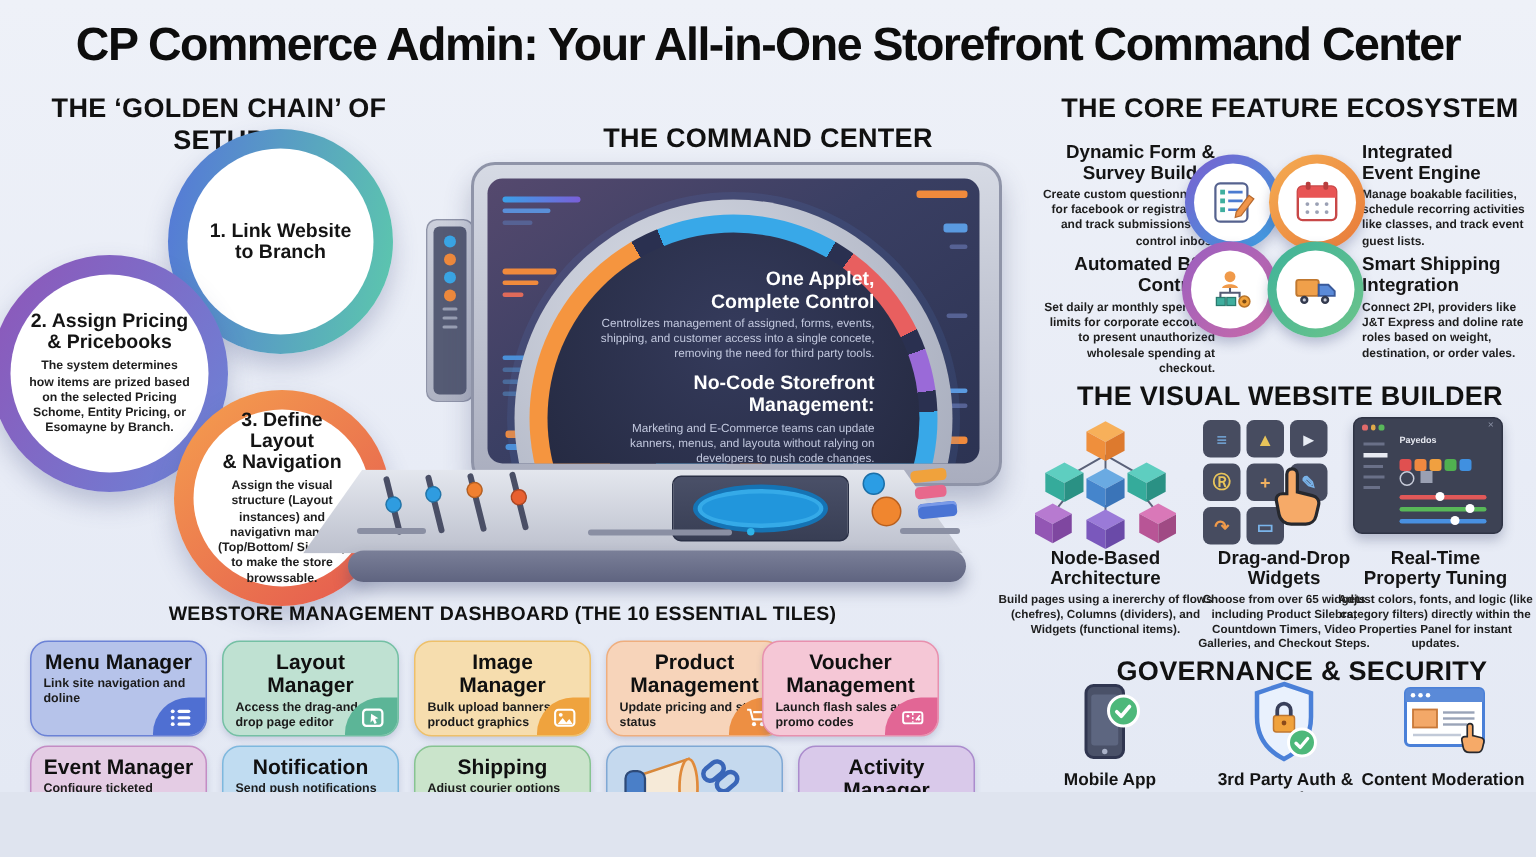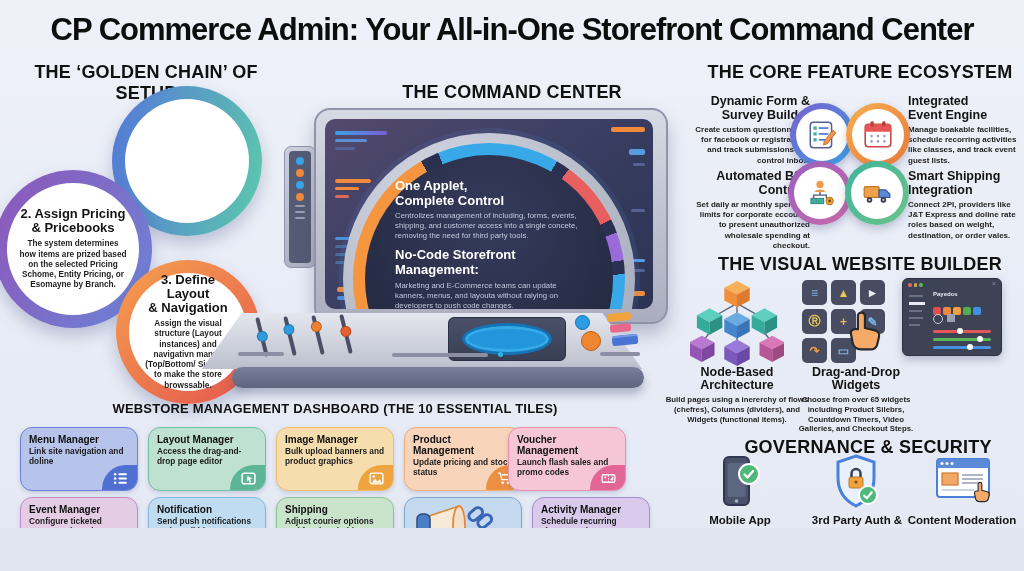--- a/index.html
+++ b/index.html
@@ -21,21 +21,21 @@
   
   .sidepanel{position:absolute;left:284px;top:146px;width:30px;height:120px;background:linear-gradient(180deg,#ccd0dc,#aeb2c2);border-radius:7px;border:1px solid #8f94a8;}
   .sidepanel .strip{position:absolute;inset:4px;background:#555b74;border-radius:4px;display:flex;flex-direction:column;align-items:center;gap:4px;padding-top:6px;box-sizing:border-box;}
   .dot8{width:8px;height:8px;border-radius:50%;}
   .mini{width:10px;height:2px;background:#9aa0b4;border-radius:1px;}
   .bezel{position:absolute;left:314px;top:108px;width:350px;height:212px;background:linear-gradient(180deg,#d6dae4,#a9adbe);border-radius:16px;border:2px solid #8f94a8;box-shadow:0 10px 18px rgba(60,70,110,.3);}
   .screen{position:absolute;left:325px;top:119px;width:328px;height:190px;border-radius:10px;overflow:hidden;background:linear-gradient(145deg,#55496e 0%,#3a3f63 45%,#2c3352 100%);}
   .bar{position:absolute;height:3px;border-radius:2px;}
   .dialwrap{position:absolute;left:calc(50% - 146px);top:14px;width:292px;height:292px;border-radius:50%;background:radial-gradient(circle at 35% 25%,#d6dae4,#9aa0b2);box-shadow:0 0 0 5px rgba(90,140,220,.12);}
   .dialring{position:absolute;inset:10px;border-radius:50%;background:conic-gradient(from 180deg,#2a3050 0 8deg,#38a8e8 8deg 60deg,#2a3050 60deg 70deg,#f5953f 70deg 150deg,#2a3050 150deg 158deg,#38a8e8 158deg 210deg,#2a3050 210deg 216deg,#e85f5f 216deg 244deg,#2a3050 244deg 250deg,#9a6ad8 250deg 262deg,#2a3050 262deg 268deg,#38a8e8 268deg 320deg,#2a3050 320deg 328deg,#f5953f 328deg 352deg,#2a3050 352deg 360deg);}
-  .dialcore{position:absolute;inset:22px;border-radius:50%;background:radial-gradient(circle at 50% 28%,#353b5c,#242940 75%);color:#fff;text-align:left;padding:24px 30px;box-sizing:border-box;}
+  .dialcore{position:absolute;inset:22px;border-radius:50%;background:radial-gradient(circle at 50% 28%,#353b5c,#242940 75%);color:#fff;text-align:right;padding:24px 30px;box-sizing:border-box;}
   .dh{font-size:13px;font-weight:800;line-height:1.12;color:#fff;}
   .dd{font-size:7.8px;font-weight:500;line-height:1.3;color:#c2c8de;margin-top:3px;margin-bottom:7px;}
 
   
   .consbody{position:absolute;left:202px;top:313px;width:440px;height:56px;background:linear-gradient(180deg,#e4e7ee,#bcc0cd);clip-path:polygon(9% 0,91% 0,100% 100%,0 100%);}
   .consbase{position:absolute;left:232px;top:367px;width:412px;height:21px;background:linear-gradient(180deg,#7a7f98,#5f6480);border-radius:11px;box-shadow:0 6px 10px rgba(60,70,110,.35);}
   .slider{position:absolute;width:4px;height:40px;background:#4a4f66;border-radius:2px;transform:rotate(-14deg);}
   .knob{position:absolute;left:-3.5px;width:11px;height:11px;border-radius:50%;border:1px solid rgba(0,0,0,.25);box-sizing:border-box;}
   .touchpad{position:absolute;left:448px;top:317px;width:116px;height:42px;background:linear-gradient(180deg,#4a5068,#383e54);border-radius:6px;border:1px solid #2a3046;display:flex;align-items:center;justify-content:center;}
   .tp-oval{width:84px;height:26px;border-radius:50%;background:#2196dc;border:3px solid #1573b4;box-shadow:inset 0 0 0 3px #35aae8;}
@@ -58,21 +58,21 @@
   .sw{width:8px;height:8px;border-radius:2px;display:inline-block;margin-right:2px;}
   .ptrack{position:absolute;height:2.5px;border-radius:2px;width:58px;left:30px;}
   .pknob{position:absolute;width:6px;height:6px;border-radius:50%;background:#fff;top:-1.8px;}
 
   
   .gt{font-size:11.5px;font-weight:800;line-height:1.1;}
   .gd{font-size:7.8px;font-weight:600;line-height:1.24;margin-top:2px;color:#1e1e1e;}
 
   
   .tile{position:absolute;width:118px;height:64px;border-radius:12px;padding:6px 8px;box-sizing:border-box;overflow:hidden;box-shadow:0 2px 4px rgba(80,90,140,.2);}
-  .tt{font-size:10px;font-weight:800;line-height:1.1;color:#101010;}
+  .tt{font-size:14px;font-weight:800;line-height:1.1;color:#101010;text-align:center;}
   .td{font-size:8.3px;font-weight:600;line-height:1.18;margin-top:2px;color:#1c1c1c;}
   .badge{position:absolute;right:-1px;bottom:-1px;width:36px;height:26px;border-radius:24px 0 12px 0;display:flex;align-items:center;justify-content:center;}
   .t1{left:20px;top:427px;background:#b6c3ea;border:1.5px solid #6b82d6;} .t1 .badge{background:#4f6fd2;}
   .t2{left:148px;top:427px;background:#bfe1d2;border:1.5px solid #74c0a4;} .t2 .badge{background:#5cb597;}
   .t3{left:276px;top:427px;background:#f6ddae;border:1.5px solid #eec06a;} .t3 .badge{background:#efa33e;}
   .t4{left:404px;top:427px;background:#f7d4ba;border:1.5px solid #efae7e;} .t4 .badge{background:#ed8f43;}
   .t5{left:508px;top:427px;background:#f5c7d6;border:1.5px solid #e890ae;} .t5 .badge{background:#e26695;}
   .t6{left:20px;top:497px;background:#e4cce4;border:1.5px solid #c48cc4;} .t6 .badge{background:#9c5fb5;}
   .t7{left:148px;top:497px;background:#c0dcf1;border:1.5px solid #7eb8de;} .t7 .badge{background:#53a0d8;}
   .t8{left:276px;top:497px;background:#cae4cb;border:1.5px solid #87c492;} .t8 .badge{background:#58b26e;}
@@ -85,20 +85,22 @@
 <body>
 
 <div class="canvas">
 
   <h1 class="title">CP Commerce Admin: Your All-in-One Storefront Command Center</h1>
 
   <div class="sechead" style="left:16px;top:62px;width:260px;">THE ‘GOLDEN CHAIN’ OF SETUP</div>
 
   <div class="ring r1">
     <div class="inn">
+      <div class="ct pl">1. Link Website
+to Branch</div>
     </div>
   </div>
   <div class="ring r2">
     <div class="inn">
       <div class="ct pl">2. Assign Pricing
 &amp; Pricebooks</div>
       <div class="cd">The system determines how items are prized based on the selected Pricing Schome, Entity Pricing, or Esomayne by Branch.</div>
     </div>
   </div>
   <div class="ring r3">
@@ -145,21 +147,21 @@
     <div class="bar" style="right:8px;top:90px;width:14px;background:#566294"></div>
     <div class="bar" style="right:8px;top:140px;width:16px;background:#5a9ae0"></div>
     <div class="bar" style="right:8px;top:150px;width:12px;background:#566294"></div>
     <div class="bar" style="right:8px;top:172px;width:36px;background:#f08a3c;height:5px"></div>
 
     <div class="dialwrap">
       <div class="dialring"></div>
       <div class="dialcore">
         <div class="dh pl">One Applet,
 Complete Control</div>
-        <div class="dd">Centrolizes management of including, forms, events, shipping, and customer access into a single concete, removing the need for third party tools.</div>
+        <div class="dd">Centrolizes management of assigned, forms, events, shipping, and customer access into a single concete, removing the need for third party tools.</div>
         <div class="dh">No-Code Storefront Management:</div>
         <div class="dd">Marketing and E-Commerce teams can update kanners, menus, and layouta without ralying on developers to push code changes.</div>
 
       </div>
     </div>
   </div>
 
   <div class="consbody"></div>
   <div class="slider" style="left:260px;top:317px;">
       <div class="knob" style="top:14px;background:#2f9ce0"></div>
@@ -355,20 +357,25 @@
 
   <div class="bcol" style="left:664px;top:366px;width:146px;">
     <div class="bt pl">Node-Based
 Architecture</div>
     <div class="bd">Build pages using a inererchy of flows (chefres), Columns (dividers), and Widgets (functional items).</div>
   </div>
   <div class="bcol" style="left:790px;top:366px;width:132px;">
     <div class="bt pl">Drag-and-Drop
 Widgets</div>
     <div class="bd">Choose from over 65 widgets including Product Silebrs, Countdown Timers, Video Galleries, and Checkout Steps.</div>
+  </div>
+  <div class="bcol" style="left:892px;top:366px;width:130px;">
+    <div class="bt pl">Real-Time
+Property Tuning</div>
+    <div class="bd">Adjust colors, fonts, and logic (like category filters) directly within the Properties Panel for instant updates.</div>
   </div>
 
   <div class="sechead" style="left:718px;top:437px;width:300px;">GOVERNANCE &amp; SECURITY</div>
 
   <svg class="abs" style="left:714px;top:454px;" width="50" height="58" viewBox="0 0 50 58">
     <rect x="10" y="3" width="25" height="48" rx="5" fill="#4a5168" stroke="#303650" stroke-width="2"></rect>
     <rect x="13.5" y="9" width="18" height="34" rx="2" fill="#5d6680"></rect>
     <circle cx="22.5" cy="47" r="1.8" fill="#aab2c8"></circle>
     <circle cx="35" cy="20" r="10" fill="#4db87a" stroke="#fff" stroke-width="2"></circle>
     <path d="M30.5 20.5 l3 3 5.5-6.5" stroke="#fff" stroke-width="2.4" fill="none" stroke-linecap="round" stroke-linejoin="round"></path>

